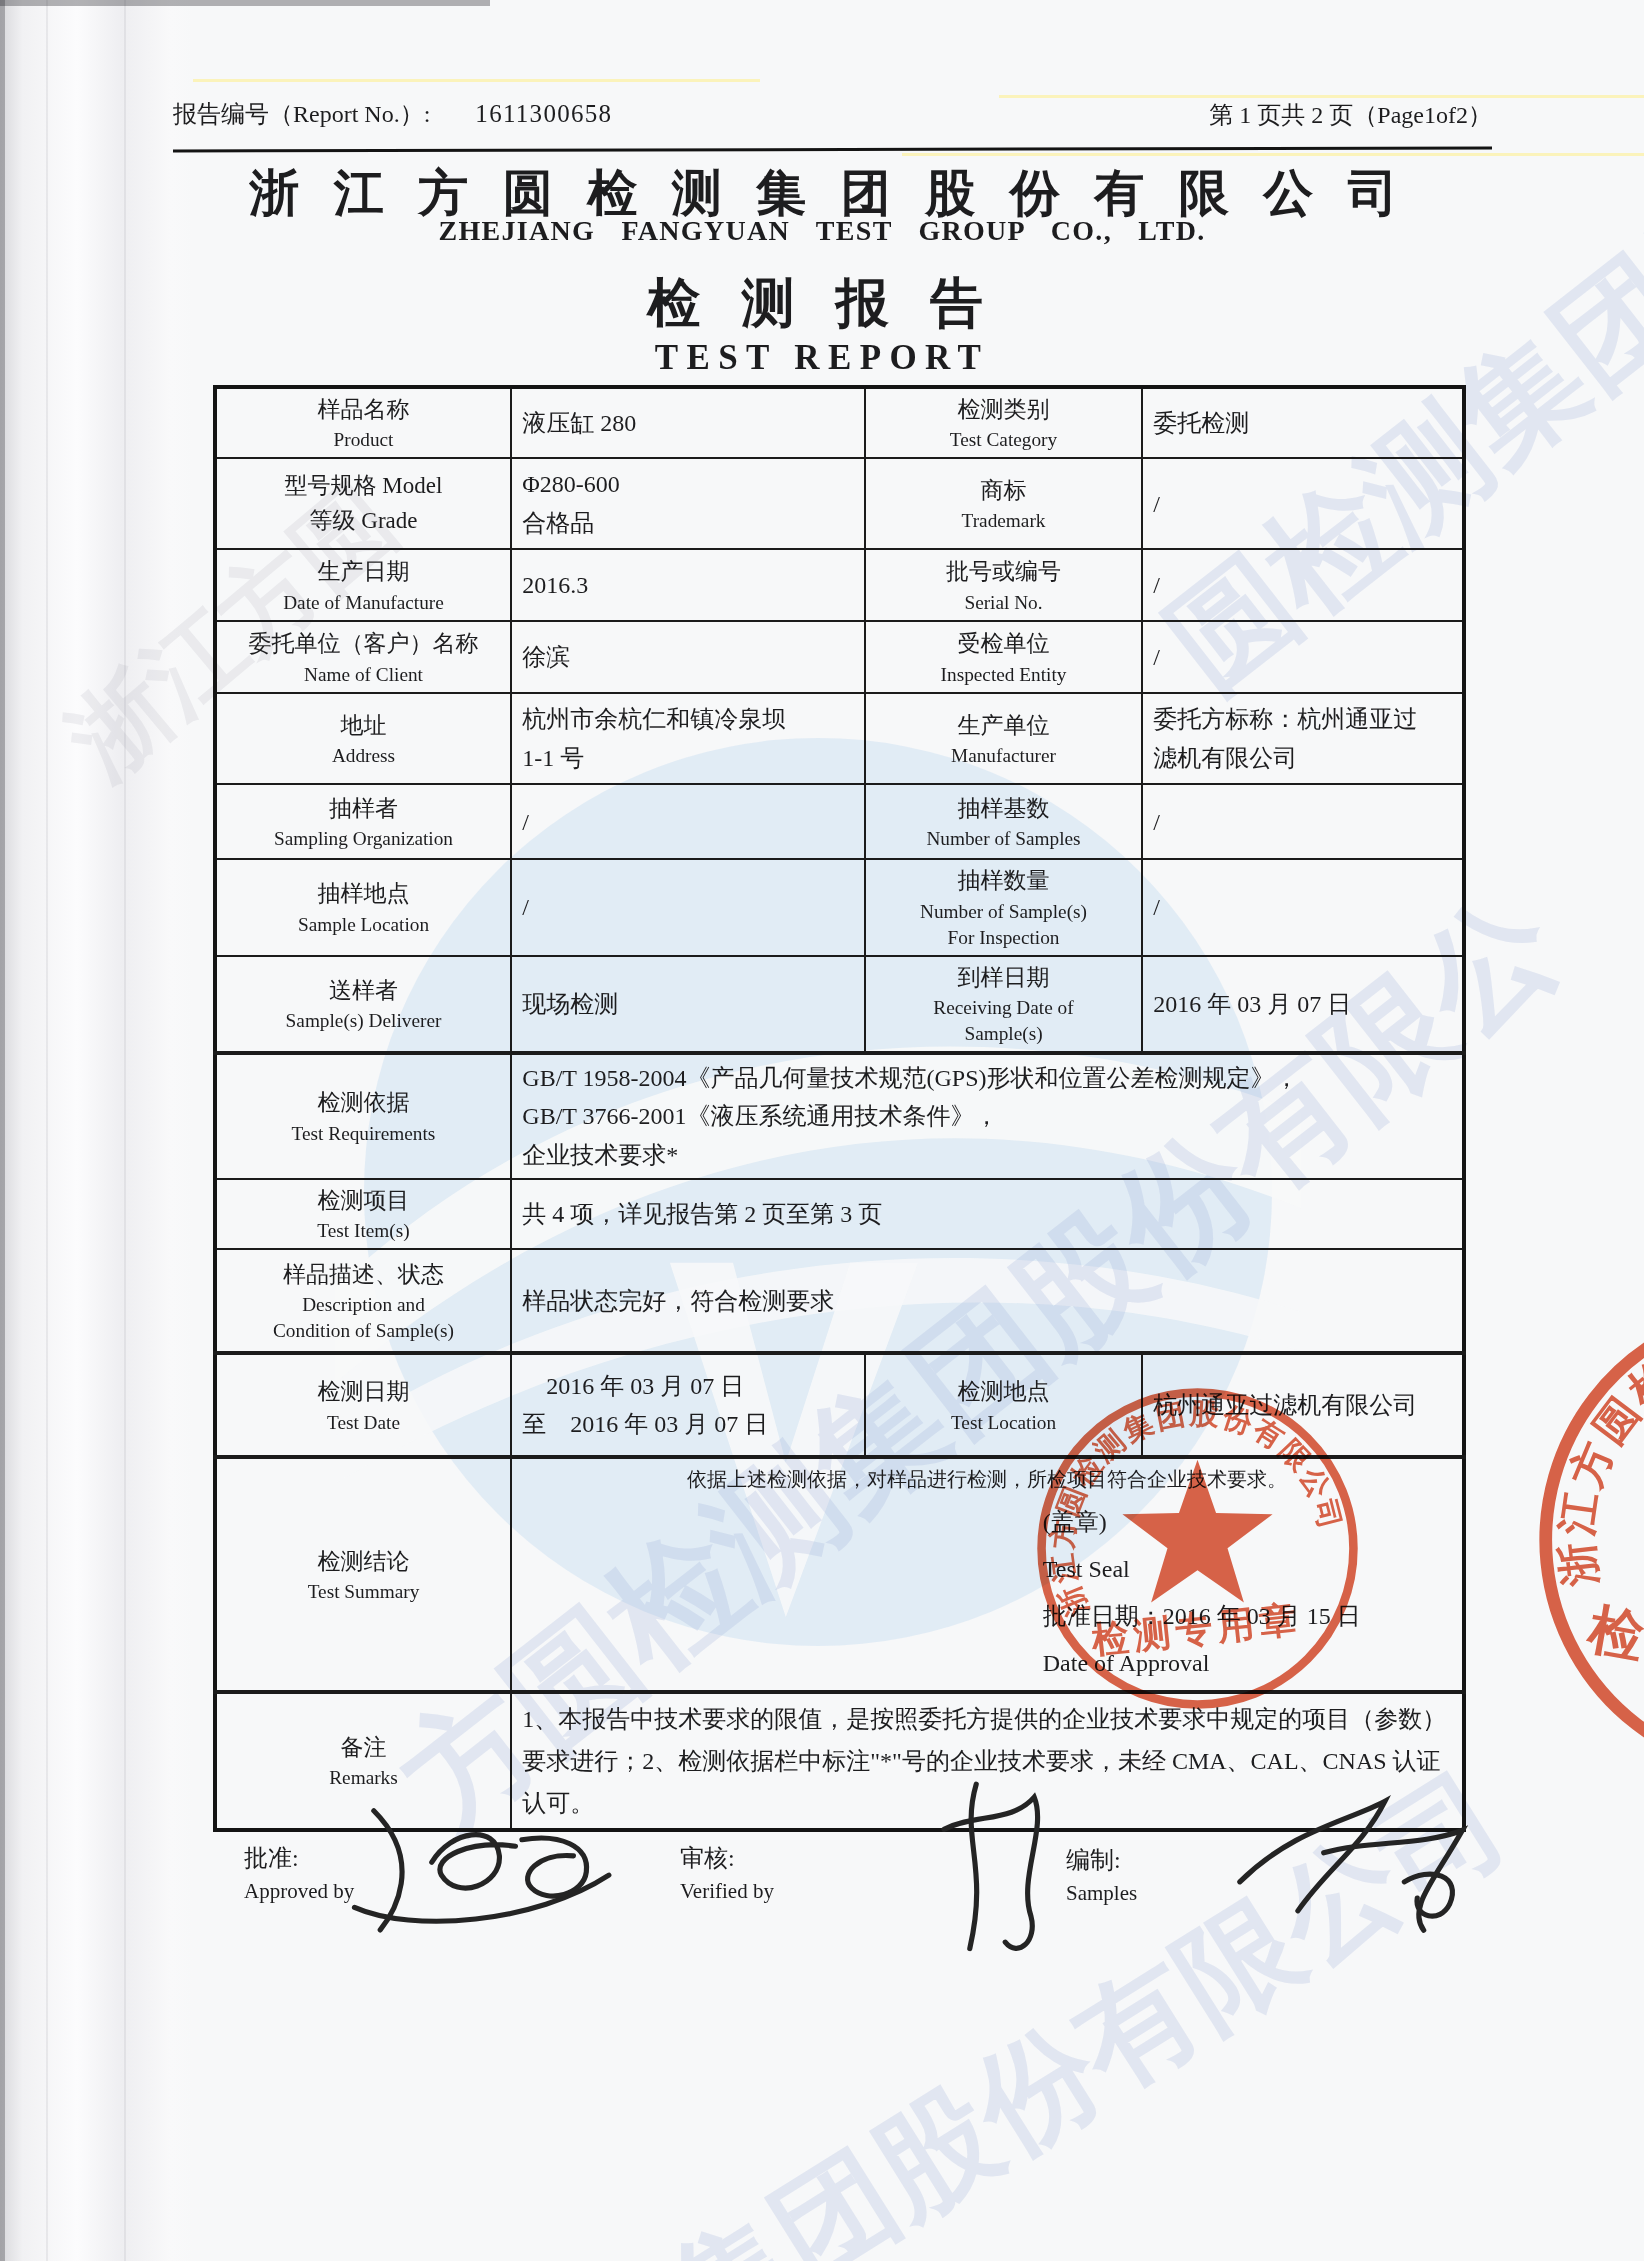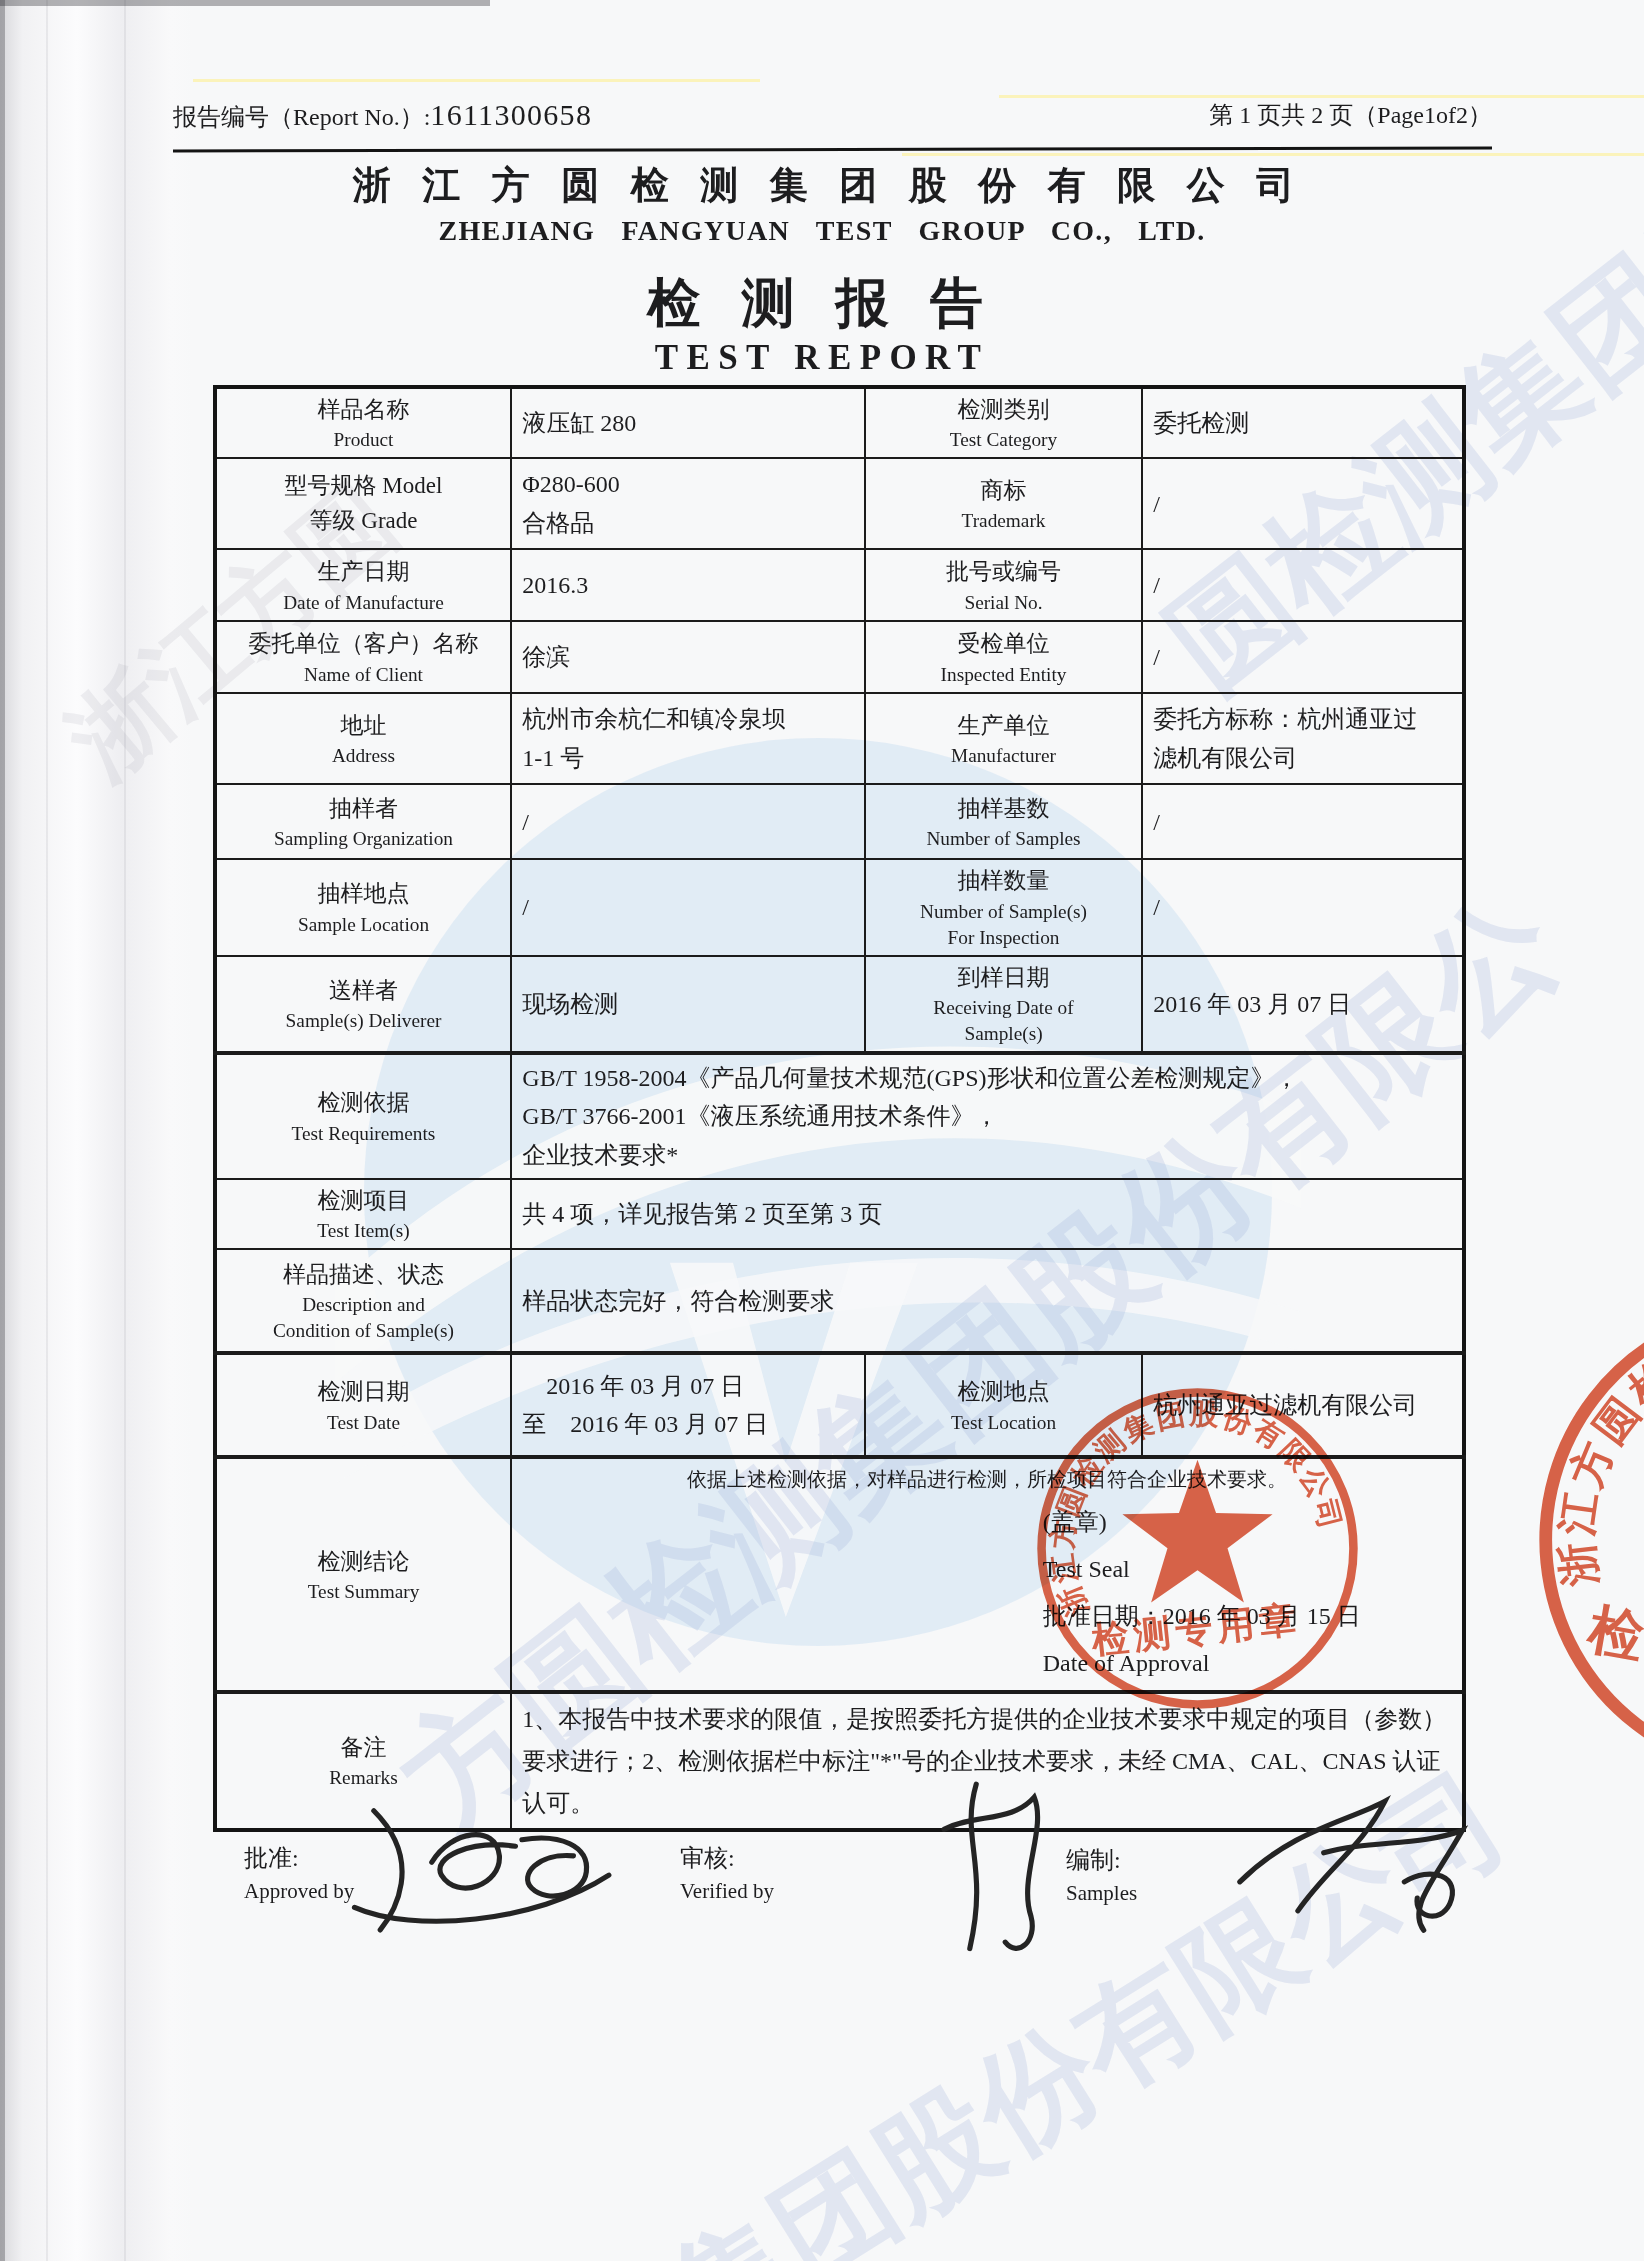--- a/index.html
+++ b/index.html
@@ -19,24 +19,24 @@
   .yellow-line{position:absolute;height:2.6px;background:rgba(255,238,110,0.45);}
 
   
   .wm-text{position:absolute;color:rgba(150,170,215,0.22);font-weight:bold;white-space:nowrap;pointer-events:none;}
   .wm-gray{color:rgba(140,140,155,0.12);}
   #wm-logo{position:absolute;left:335px;top:696px;pointer-events:none;}
 
   
   .hdr-row{position:absolute;left:173px;top:98px;width:1319px;font-size:24px;}
   .hdr-label{display:inline-block;}
-  .hdr-no{display:inline-block;font-size:30px;letter-spacing:1.3px;}
+  .hdr-no{display:inline-block;margin-left:45px;font-size:25px;letter-spacing:1.3px;}
   .hdr-page{position:absolute;right:0;top:1.3px;font-size:24px;}
   .hdr-rule{position:absolute;left:173px;top:148px;width:1319px;height:2.6px;background:#141414;transform:rotate(-0.12deg);}
-  .c-zh{position:absolute;left:0;top:160px;width:1644px;text-align:center;font-size:38px;font-weight:bold;letter-spacing:11px;padding-left:14px;}
+  .c-zh{position:absolute;left:0;top:160px;width:1644px;text-align:center;font-size:50px;font-weight:bold;letter-spacing:11px;padding-left:14px;}
   .c-en{position:absolute;left:0;top:215px;width:1644px;text-align:center;font-size:28px;font-weight:bold;letter-spacing:1.3px;word-spacing:18px;font-family:Liberation Serif, serif;}
   .t-zh{position:absolute;left:0;top:268px;width:1644px;text-align:center;font-size:53px;font-weight:bold;letter-spacing:14px;}
   .t-en{position:absolute;left:0;top:338px;width:1644px;text-align:center;font-size:35px;font-weight:bold;letter-spacing:8.4px;}
 
   
   table.rpt{position:absolute;left:213px;top:385px;width:1250px;border-collapse:collapse;table-layout:fixed;border:4.5px solid #141414;}
   table.rpt td{border:2.6px solid #1b1b1b;vertical-align:middle;padding:3.9px 10.3px;}
   tr.thick td{border-top-width:4.5px;}
   .lc{text-align:center;}
   .lc .zh{font-size:23px;line-height:1.5;white-space:pre-line;}

